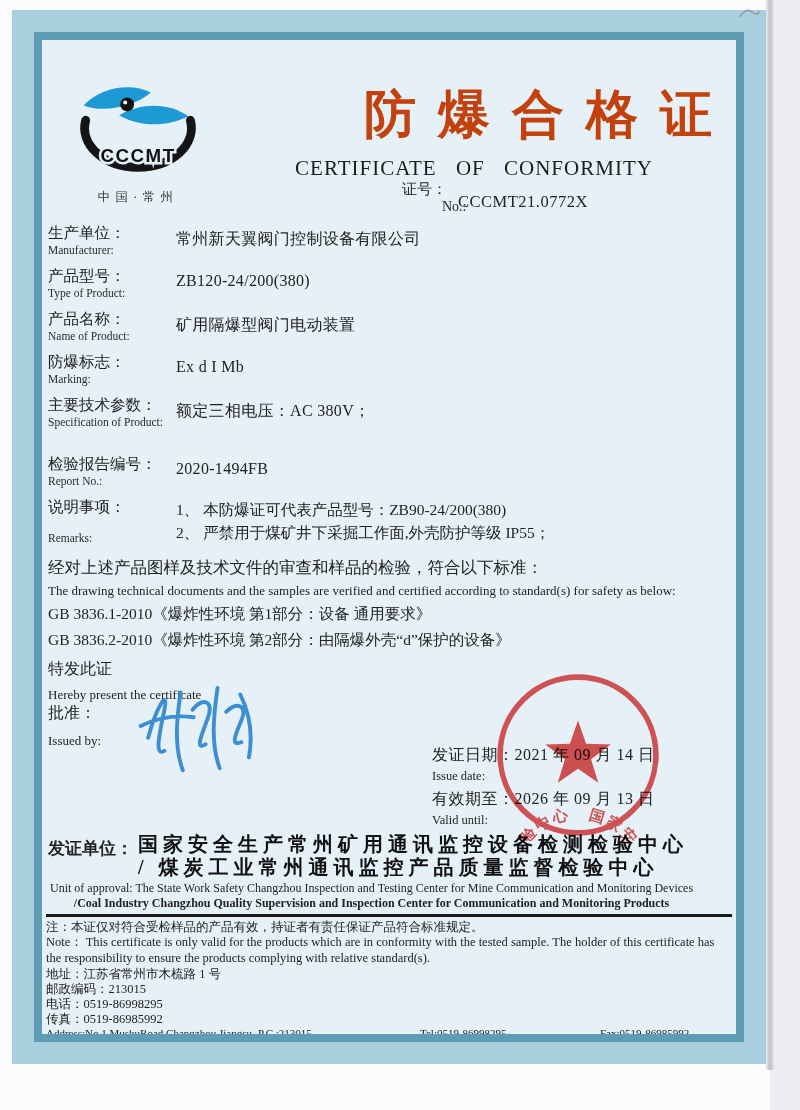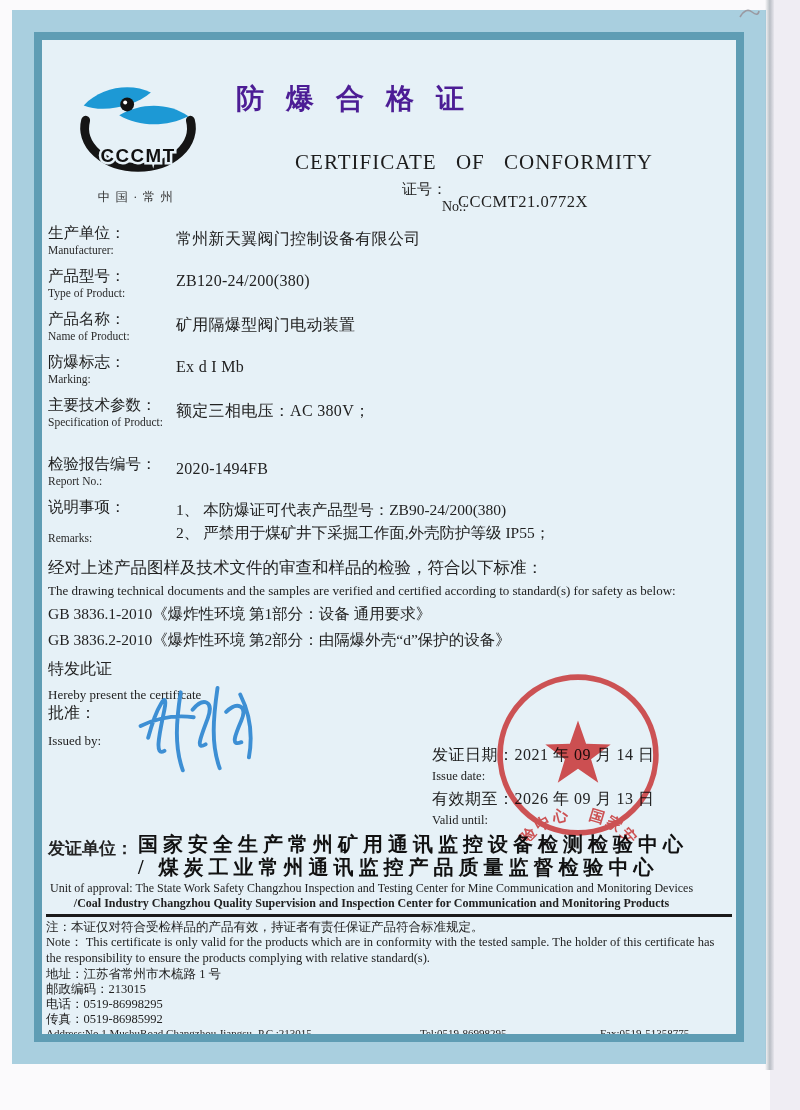--- a/index.html
+++ b/index.html
@@ -11,23 +11,23 @@
   .band-dark{position:absolute;left:34px;top:32px;right:56px;bottom:68px;background:#5f9db4;}
   .inner{position:absolute;left:42px;top:40px;right:64px;bottom:76px;background:#e6f1f7;
          padding:2px 4px;box-sizing:border-box;overflow:hidden;}
   .right-margin{position:absolute;right:0;top:0;width:30px;height:1110px;background:#efedf3;}
   .scan-edge{position:absolute;right:26px;top:0;bottom:40px;width:9px;
              background:linear-gradient(to right,rgba(90,105,115,0),rgba(90,105,115,.38),rgba(130,140,150,.08));}
   .scan-mark{position:absolute;right:40px;top:6px;}
   
   .header{position:relative;height:180px;}
   .logo{position:absolute;left:10px;top:36px;}
-  .title-cn{position:absolute;left:168px;top:38px;width:520px;text-align:left;
-            font-size:28px;font-weight:600;letter-spacing:22px;text-indent:22px;color:#4c1d95;}
-  .title-en{position:absolute;left:168px;top:108px;width:520px;text-align:center;
+  .title-cn{position:absolute;left:168px;top:38px;width:520px;text-align:right;
+            font-size:52px;font-weight:600;letter-spacing:22px;text-indent:22px;color:#c2410c;}
+  .title-en{position:absolute;left:168px;top:114px;width:520px;text-align:center;
             font-size:21px;letter-spacing:1px;word-spacing:13px;color:#1c1c1c;}
   .certno-labels{position:absolute;left:356px;top:138px;text-align:left;}
   .certno-cn{font-size:15px;line-height:18px;}
   .certno-en{font-size:14px;line-height:18px;margin-left:40px;}
   .certno-value{position:absolute;left:412px;top:150px;font-size:16.5px;letter-spacing:.5px;}
   
   .rows{padding-left:2px;}
   .row{display:flex;min-height:43px;align-items:flex-start;}
   .row .lab{width:128px;flex:none;}
   .lab-cn{font-size:15.5px;line-height:21px;color:#1e1e1e;}
@@ -214,20 +214,20 @@
       <div class="contact-cn">
         <span>地址：江苏省常州市木梳路 1 号</span>
         <span>邮政编码：213015</span>
         <span>电话：0519-86998295</span>
         <span>传真：0519-86985992</span>
       </div>
       <div class="contact-en">
         <span>Address:No.1,MushuRoad,Changzhou,Jiangsu</span>
         <span>P.C.:213015</span>
         <span>Tel:0519-86998295</span>
-        <span>Fax:0519-51358775</span>
+        <span>Fax:0519-86985992</span>
       </div>
       <div class="web-cn">网址：www.cccmt.cn，可验证防爆证，证书信息以网站发布内容为准。</div>
 
     </div>
 
   </div>
 </div>
 
 </body></html>

